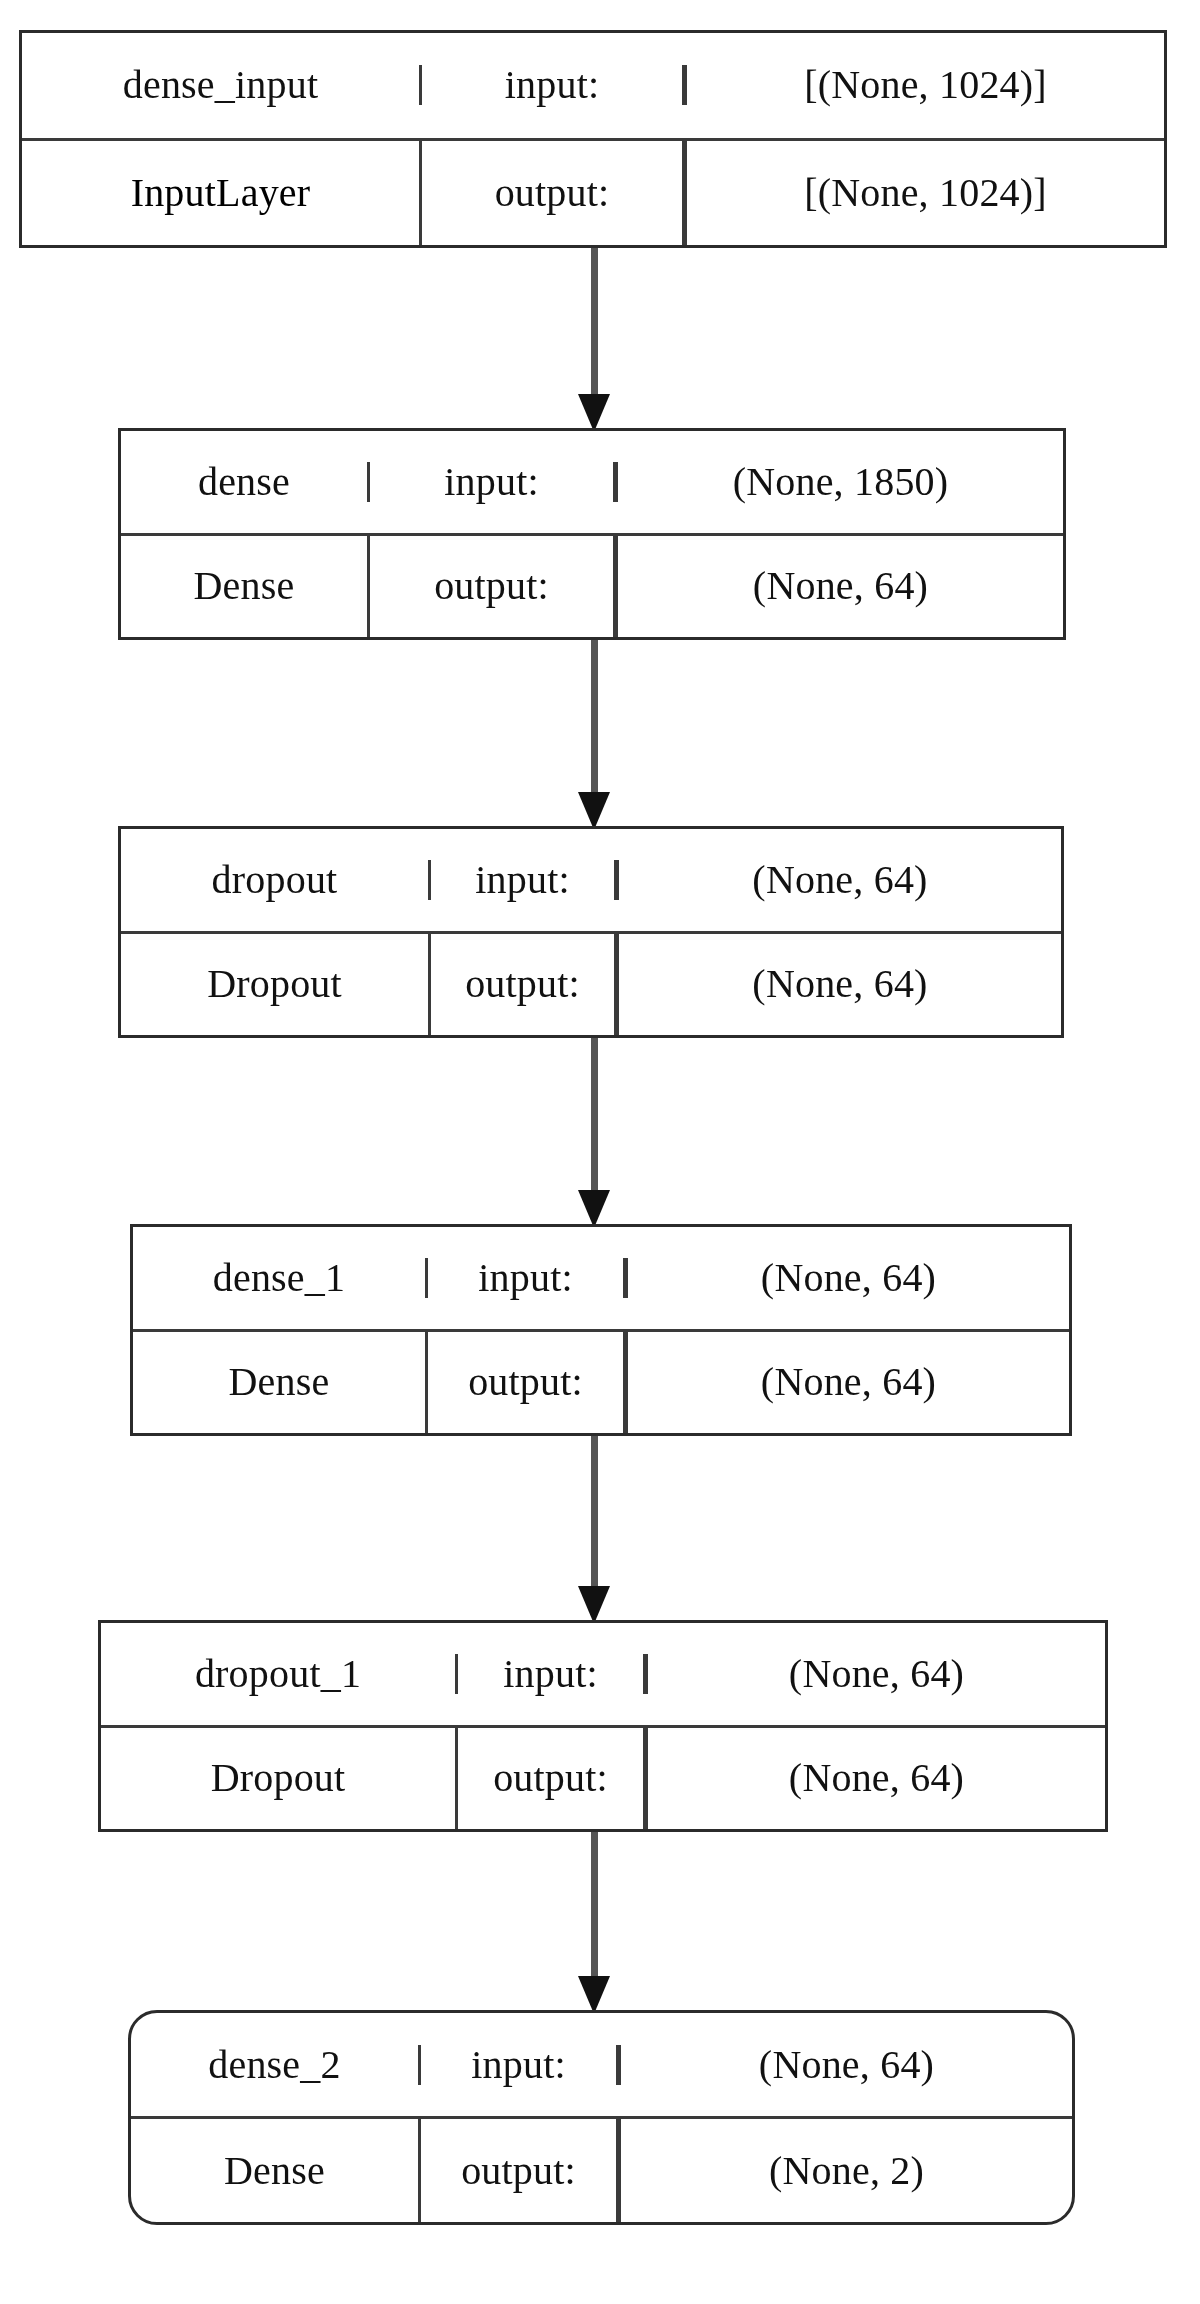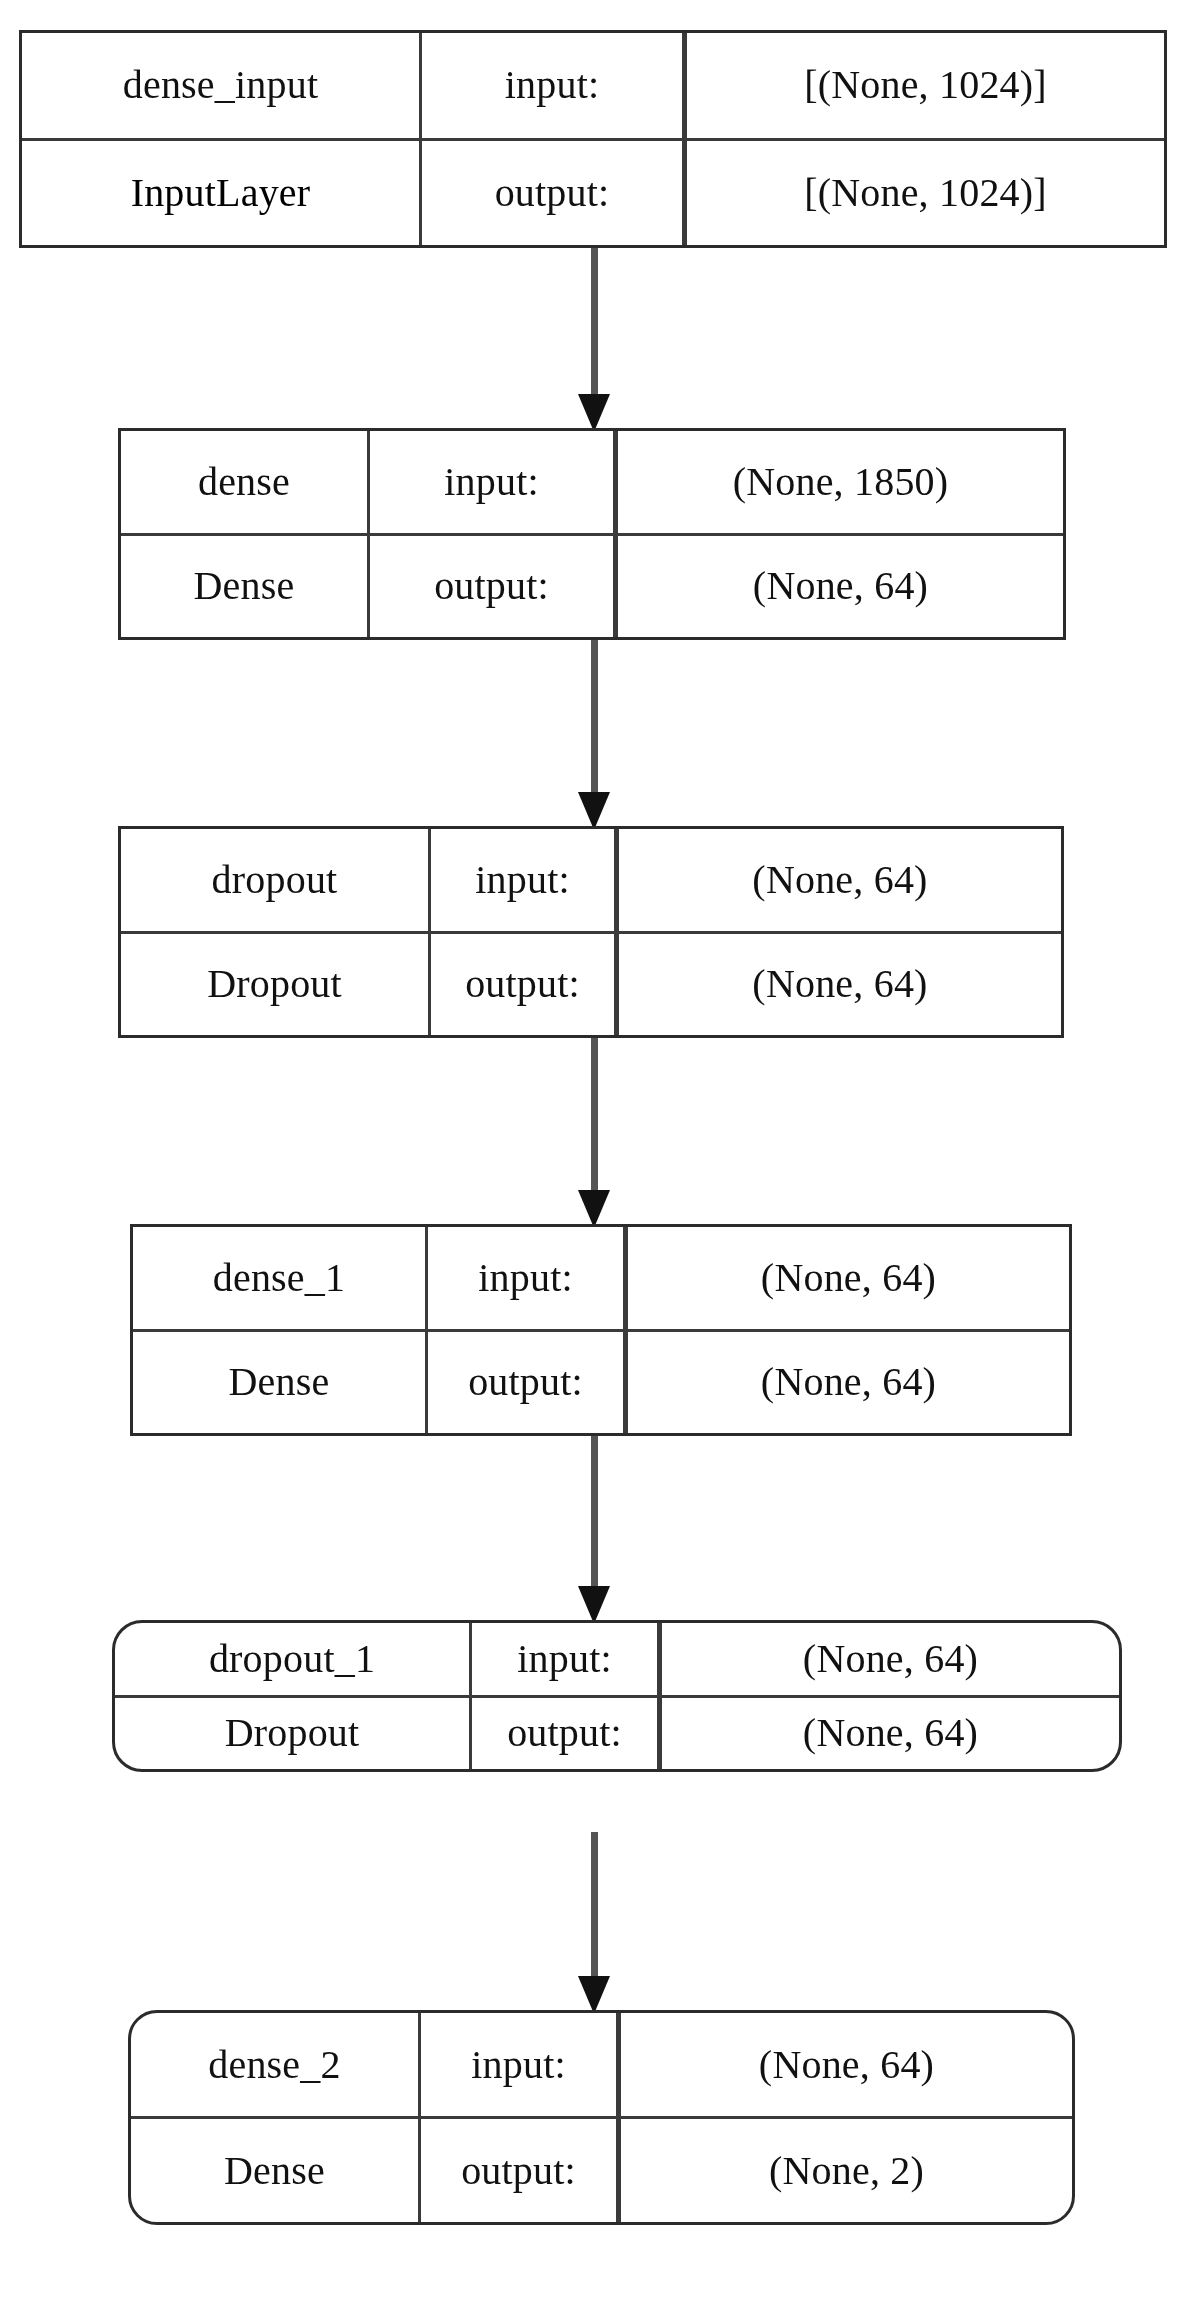--- a/index.html
+++ b/index.html
@@ -32,20 +32,21 @@
     display: flex;
     flex-direction: column;
   }
   .node-row {
     display: flex;
     flex: 1 1 0;
     min-height: 0;
   }
   .node-row.top {
     border-bottom: 3px solid #3a3a3a;
+    align-items: center;
   }
   .cell {
     display: flex;
     align-items: center;
     justify-content: center;
     box-sizing: border-box;
     white-space: nowrap;
     color: #111111;
     font-size: 40px;
     line-height: 1;
@@ -125,21 +126,21 @@
         <div class="cell c-name" style="flex-basis: 295px; border-right-color: rgb(58, 58, 58); color: rgb(17, 17, 17);">dense_1</div>
         <div class="cell c-label" style="flex-basis: 200px; border-right-color: rgb(58, 58, 58); color: rgb(17, 17, 17);">input:</div>
         <div class="cell c-shape" style="color: rgb(17, 17, 17);">(None, 64)</div>
       </div>
       <div class="node-row bottom">
         <div class="cell c-name" style="flex-basis: 295px; border-right-color: rgb(58, 58, 58); color: rgb(17, 17, 17);">Dense</div>
         <div class="cell c-label" style="flex-basis: 200px; border-right-color: rgb(58, 58, 58); color: rgb(17, 17, 17);">output:</div>
         <div class="cell c-shape" style="color: rgb(17, 17, 17);">(None, 64)</div>
       </div>
     </div>
-    <div class="node" style="left: 112px; top: 1620px; width: 1010px; height: 152px; border-color: rgb(43, 43, 43); background: rgb(255, 255, 255); border-radius: 30px;">
+    <div class="node" style="left: 98px; top: 1620px; width: 1010px; height: 212px; border-color: rgb(43, 43, 43); background: rgb(255, 255, 255);">
       <div class="node-row top" style="border-bottom-color: rgb(58, 58, 58);">
         <div class="cell c-name" style="flex-basis: 357px; border-right-color: rgb(58, 58, 58); color: rgb(17, 17, 17);">dropout_1</div>
         <div class="cell c-label" style="flex-basis: 190px; border-right-color: rgb(58, 58, 58); color: rgb(17, 17, 17);">input:</div>
         <div class="cell c-shape" style="color: rgb(17, 17, 17);">(None, 64)</div>
       </div>
       <div class="node-row bottom">
         <div class="cell c-name" style="flex-basis: 357px; border-right-color: rgb(58, 58, 58); color: rgb(17, 17, 17);">Dropout</div>
         <div class="cell c-label" style="flex-basis: 190px; border-right-color: rgb(58, 58, 58); color: rgb(17, 17, 17);">output:</div>
         <div class="cell c-shape" style="color: rgb(17, 17, 17);">(None, 64)</div>
       </div>

